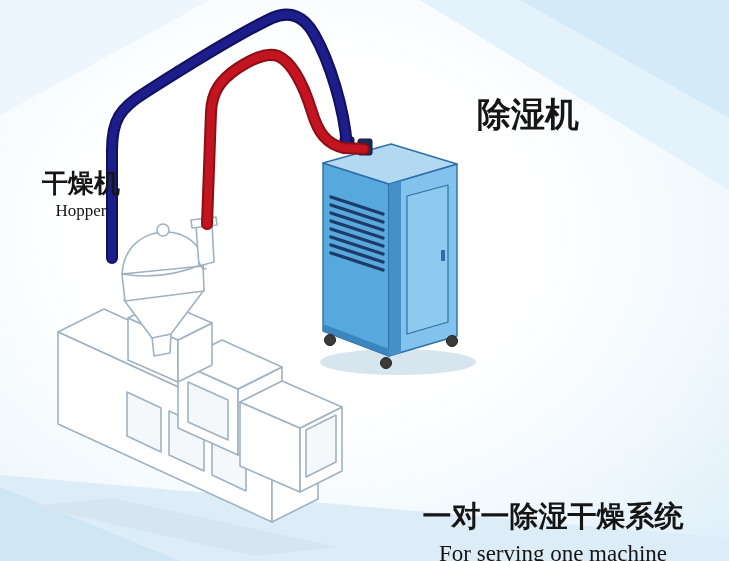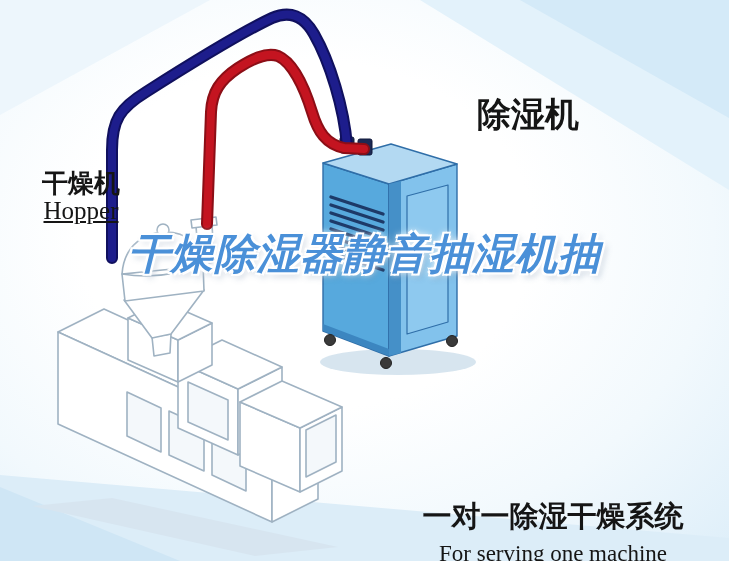--- a/index.html
+++ b/index.html
@@ -10,21 +10,21 @@
   }
   svg{position:absolute;left:0;top:0;}
   .txt{position:absolute;text-align:center;color:#151515;}
   .zh{font-weight:700;font-family:"DejaVu Sans",sans-serif;}
   .en{font-family:"Liberation Serif","DejaVu Serif",serif;}
   #label-dehu{left:448px;top:76px;width:160px;margin-top:20px;}
   #label-dehu .zh{font-size:34px;line-height:36px;}
   #label-dehu .en{font-size:23px;line-height:26px;}
   #label-hopper{left:26px;top:168px;width:110px;}
   #label-hopper .zh{font-size:26px;line-height:30px;}
-  #label-hopper .en{font-size:25px;line-height:26px;text-decoration:underline;}
+  #label-hopper .en{font-size:17px;line-height:26px;}
   #headline{
     left:0;top:230px;width:729px;
     font-size:42px;line-height:47px;font-weight:700;font-style:italic;
     color:#4a90d8;letter-spacing:1px;
     text-shadow:
       -2px -2px 0 #fff, 2px -2px 0 #fff, -2px 2px 0 #fff, 2px 2px 0 #fff,
       0 0 6px #fff, 0 0 10px #fff, 3px 4px 6px rgba(70,100,140,.35);
   }
   #tagline{left:408px;top:452px;width:290px;margin-top:47px;}
   #tagline .zh{font-size:29px;line-height:34px;}
@@ -129,21 +129,20 @@
   <div class="txt" id="label-dehu">
     <div class="zh">除湿机</div>
   </div>
 
   <div class="txt" id="label-hopper">
     <div class="zh">干燥机</div>
     <div class="en">Hopper</div>
   </div>
 
   <div class="txt" id="headline">
-    <div>干燥除湿器静音抽湿机抽</div>
   </div>
 
   <div class="txt" id="tagline">
     <div class="zh">一对一除湿干燥系统</div>
     <div class="en">For serving one machine</div>
   </div>
 
 </div>
 
 </body></html>

